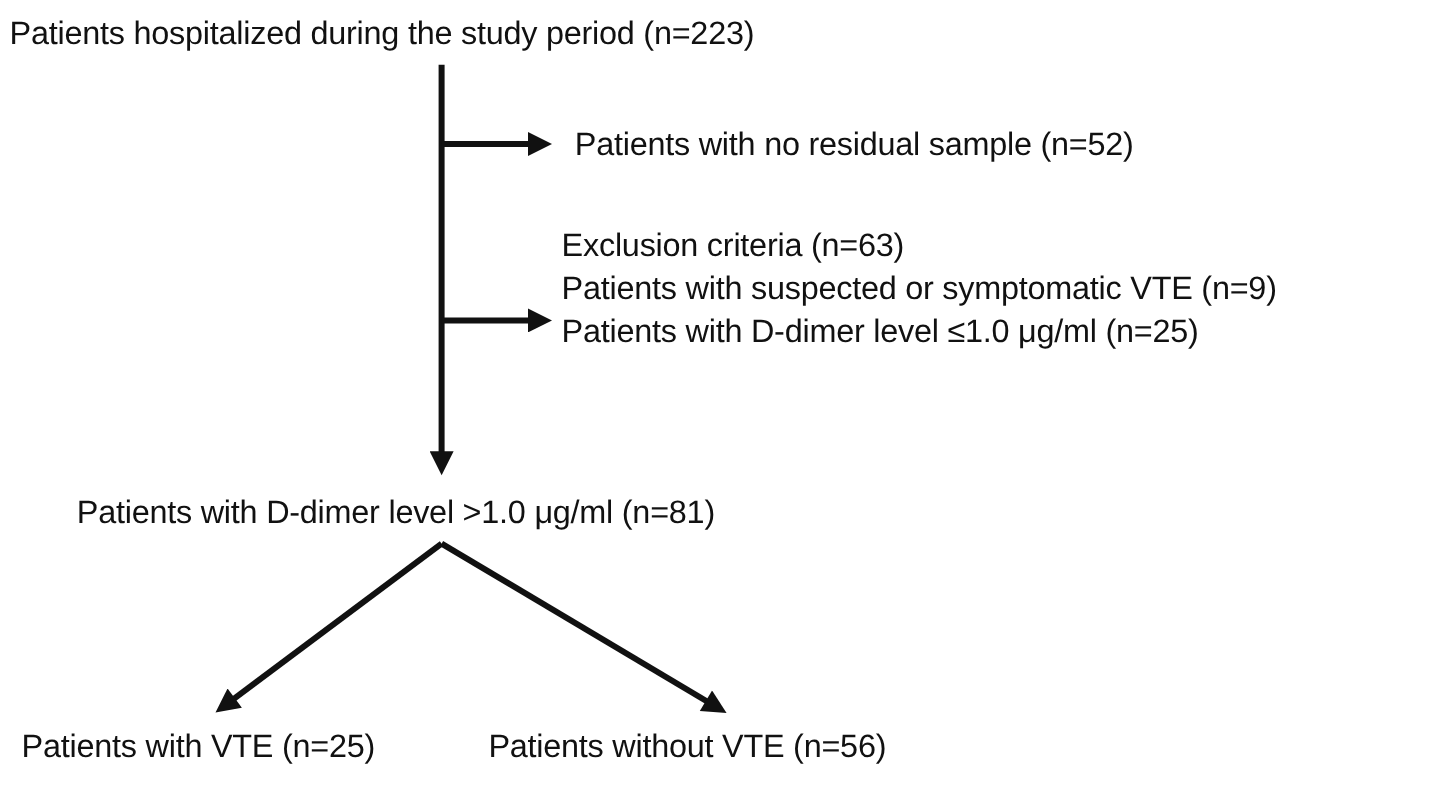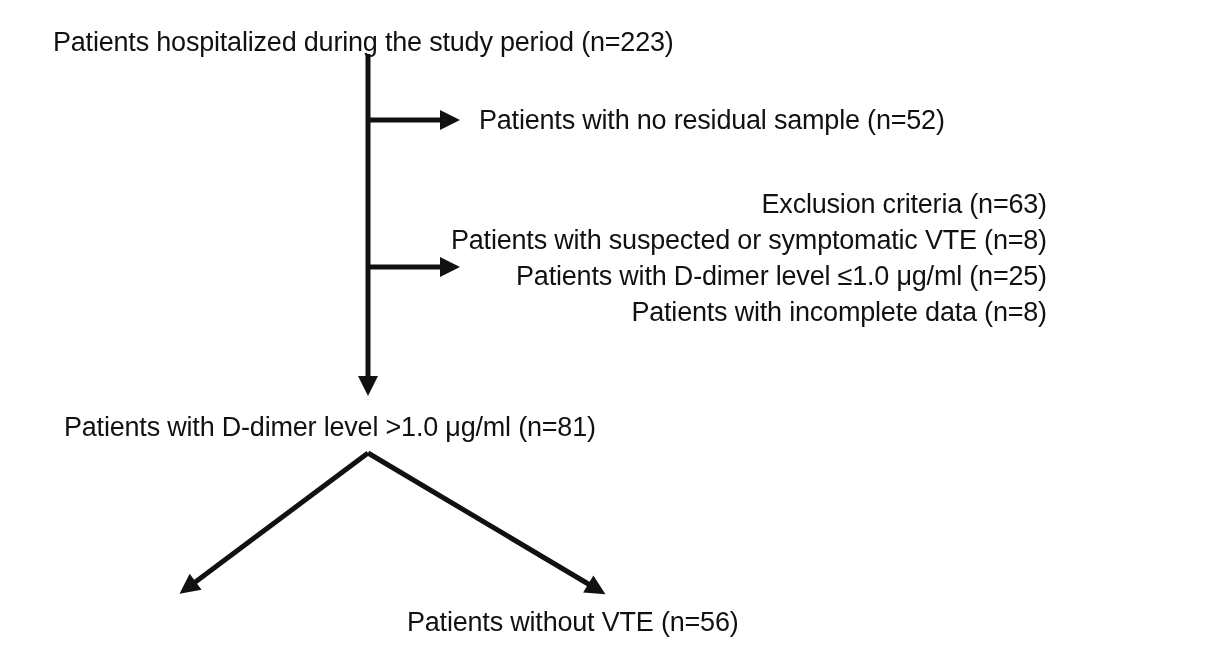--- a/index.html
+++ b/index.html
@@ -49,29 +49,29 @@
         <path d="M0,0 L10,5 L0,10 z" fill="#111111"></path>
       </marker>
     </defs>
     <line x1="368" y1="54" x2="368" y2="378" marker-end="url(#ah)"></line>
     <line x1="368" y1="120" x2="442" y2="120" marker-end="url(#ah)"></line>
     <line x1="368" y1="267" x2="442" y2="267" marker-end="url(#ah)"></line>
     <line x1="368" y1="453" x2="194" y2="583" marker-end="url(#ah)"></line>
     <line x1="368" y1="453" x2="590" y2="585" marker-end="url(#ah)"></line>
   </svg>
 
-  <div class="node" style="left:8px; top:24px;margin-left:45px;">Patients hospitalized during the study period (n=223)</div>
+  <div class="node" style="left:8px; top:10px;">Patients hospitalized during the study period (n=223)</div>
 
   <div class="node" style="left:479px; top:102px;">Patients with no residual sample (n=52)</div>
 
-  <div class="node block" style="left:451px; top:186px;text-align:right;">
+  <div class="node block" style="left:468px; top:186px;">
     <div>Exclusion criteria (n=63)</div>
-    <div>Patients with suspected or symptomatic VTE (n=8)</div>
+    <div>Patients with suspected or symptomatic VTE (n=9)</div>
     <div>Patients with D-dimer level ≤1.0 μg/ml (n=25)</div>
-    <div>Patients with incomplete data (n=8)</div>
   </div>
 
   <div class="node" style="left:64px; top:409px;">Patients with D-dimer level &gt;1.0 μg/ml (n=81)</div>
 
+  <div class="node" style="left:18px; top:604px;">Patients with VTE (n=25)</div>
 
   <div class="node" style="left:407px; top:604px;">Patients without VTE (n=56)</div>
 
 </div>
 
 </body></html>

